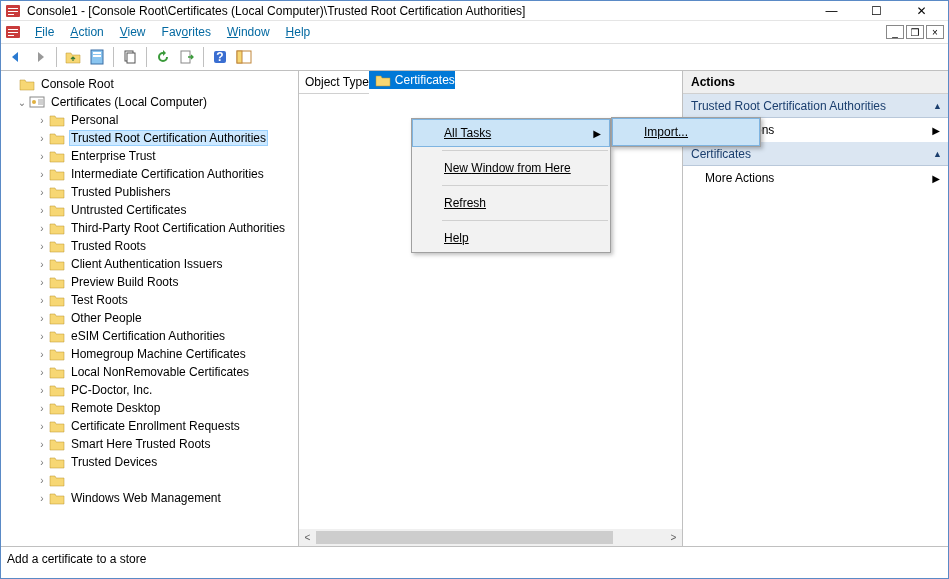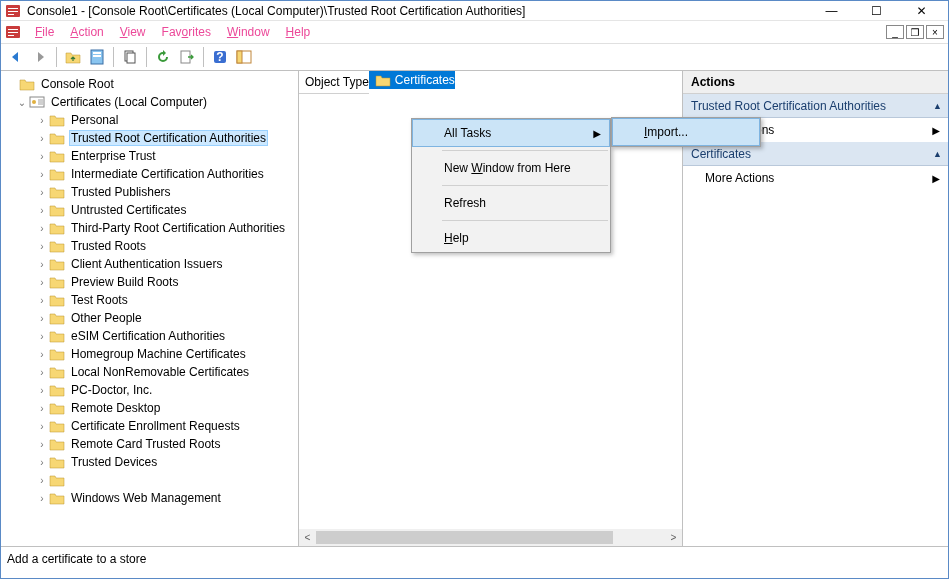--- a/index.html
+++ b/index.html
@@ -4,21 +4,21 @@
 <style>
 * { margin: 0; padding: 0; box-sizing: border-box; font-family: "Segoe UI", Tahoma, sans-serif; font-size: 12px; }
 body { background: #fff; width: 949px; height: 579px; overflow: hidden; border: 1px solid #5a8ac6; position: relative; }
 .titlebar { height: 20px; background: #fff; display: flex; align-items: center; padding: 0 4px; border-bottom: 1px solid #e5e5e5; }
 .titlebar .app-icon { width: 16px; height: 16px; margin-right: 6px; }
 .titlebar .title { flex: 1; color: #000; }
 .titlebar .win-btn { width: 45px; height: 29px; display: flex; align-items: center; justify-content: center; color: #000; }
 .titlebar .win-btn.close { color: #000; }
 .menubar { height: 22px; display: flex; align-items: center; padding: 0 2px; background: #fff; position: relative; }
 .menubar .app-icon { width: 16px; height: 16px; margin: 0 6px 0 2px; }
-.menubar .menu-item { padding: 2px 8px; color: #ec4899; }
+.menubar .menu-item { padding: 2px 8px; color: #0369a1; }
 .menubar .mdi-controls { position: absolute; right: 4px; display: flex; gap: 2px; }
 .menubar .mdi-controls div { width: 18px; height: 14px; border: 1px solid #888; display: flex; align-items: center; justify-content: center; font-size: 10px; }
 .toolbar { height: 28px; border-top: 1px solid #e0e0e0; border-bottom: 1px solid #c0c0c0; display: flex; align-items: center; padding: 0 4px; gap: 2px; background: #fff; }
 .toolbar .tb-btn { width: 22px; height: 22px; display: flex; align-items: center; justify-content: center; }
 .toolbar .sep { width: 1px; height: 20px; background: #c0c0c0; margin: 0 3px; }
 .content { display: flex; height: calc(100% - 30px - 22px - 28px - 22px); }
 .tree-pane { width: 298px; border-right: 1px solid #c0c0c0; padding: 4px 0; overflow: hidden; }
 .tree-row { display: flex; align-items: center; height: 18px; padding-left: 4px; white-space: nowrap; }
 .tree-row .expander { width: 14px; text-align: center; color: #777; font-size: 10px; }
 .tree-row .folder-icon { width: 16px; height: 14px; margin-right: 4px; }
@@ -36,21 +36,21 @@
 .hscroll-area .track { flex: 1; height: 17px; background: #f0f0f0; position: relative; }
 .hscroll-area .thumb { position: absolute; left: 0; top: 2px; height: 13px; width: 85%; background: #cdcdcd; }
 .actions-pane { width: 265px; display: flex; flex-direction: column; }
 .actions-header { height: 23px; background: #f0f0f0; border-bottom: 1px solid #d0d0d0; display: flex; align-items: center; padding-left: 8px; font-weight: bold; }
 .actions-group { height: 24px; background: #dbe6f2; border-bottom: 1px solid #b9c8da; display: flex; align-items: center; padding-left: 8px; color: #1a3e6e; position: relative; }
 .actions-group .collapse { position: absolute; right: 6px; font-size: 9px; }
 .actions-item { height: 24px; display: flex; align-items: center; padding-left: 22px; position: relative; }
 .actions-item .arrow { position: absolute; right: 8px; font-size: 10px; }
 .statusbar { height: 24px; border-top: 1px solid #c0c0c0; display: flex; align-items: center; padding-left: 6px; background: #fff; }
 .ctx-menu { position: absolute; background: #f2f2f2; border: 1px solid #a0a0a0; box-shadow: 2px 2px 4px rgba(0,0,0,0.25); z-index: 10; }
-.ctx-item { height: 28px; display: flex; align-items: center; padding: 0 30px 0 32px; position: relative; white-space: nowrap; }
+.ctx-item { height: 28px; display: flex; align-items: center; padding: 0 30px 0 32px; position: relative; white-space: nowrap; text-decoration: underline; }
 .ctx-item.hover { background: #cbe4f7; border: 1px solid #7eb4e1; padding: 0 29px 0 31px; }
 .ctx-item .sub-arrow { position: absolute; right: 8px; font-size: 10px; }
 .ctx-sep { height: 1px; background: #d0d0d0; margin: 3px 2px 3px 30px; }
 #ctx-main { left: 410px; top: 117px; width: 200px; }
 #ctx-sub { left: 610px; top: 116px; width: 150px; }
 svg.folder-icon path.f1 { fill: #f7d774; stroke: #b8902b; stroke-width: 0.5; }
 svg.mmc-icon rect { fill: #c93b3b; } svg.mmc-icon path { fill: #fff; }
 .u { text-decoration: underline; }
 </style>
 </head>
@@ -289,21 +289,21 @@
           <svg class="folder-icon" viewBox="0 0 16 14">
             <path class="f1" d="M1 3h5l1 2h8v8H1z"></path>
           </svg>
           <span class="label">Certificate Enrollment Requests</span>
         </div>
         <div class="tree-row l2">
           <span class="expander">›</span>
           <svg class="folder-icon" viewBox="0 0 16 14">
             <path class="f1" d="M1 3h5l1 2h8v8H1z"></path>
           </svg>
-          <span class="label">Remote Card Trusted Roots</span>
+          <span class="label">Smart Here Trusted Roots</span>
         </div>
         <div class="tree-row l2">
           <span class="expander">›</span>
           <svg class="folder-icon" viewBox="0 0 16 14">
             <path class="f1" d="M1 3h5l1 2h8v8H1z"></path>
           </svg>
           <span class="label">Trusted Devices</span>
         </div>
         <div class="tree-row l2">
           <span class="expander">›</span>

